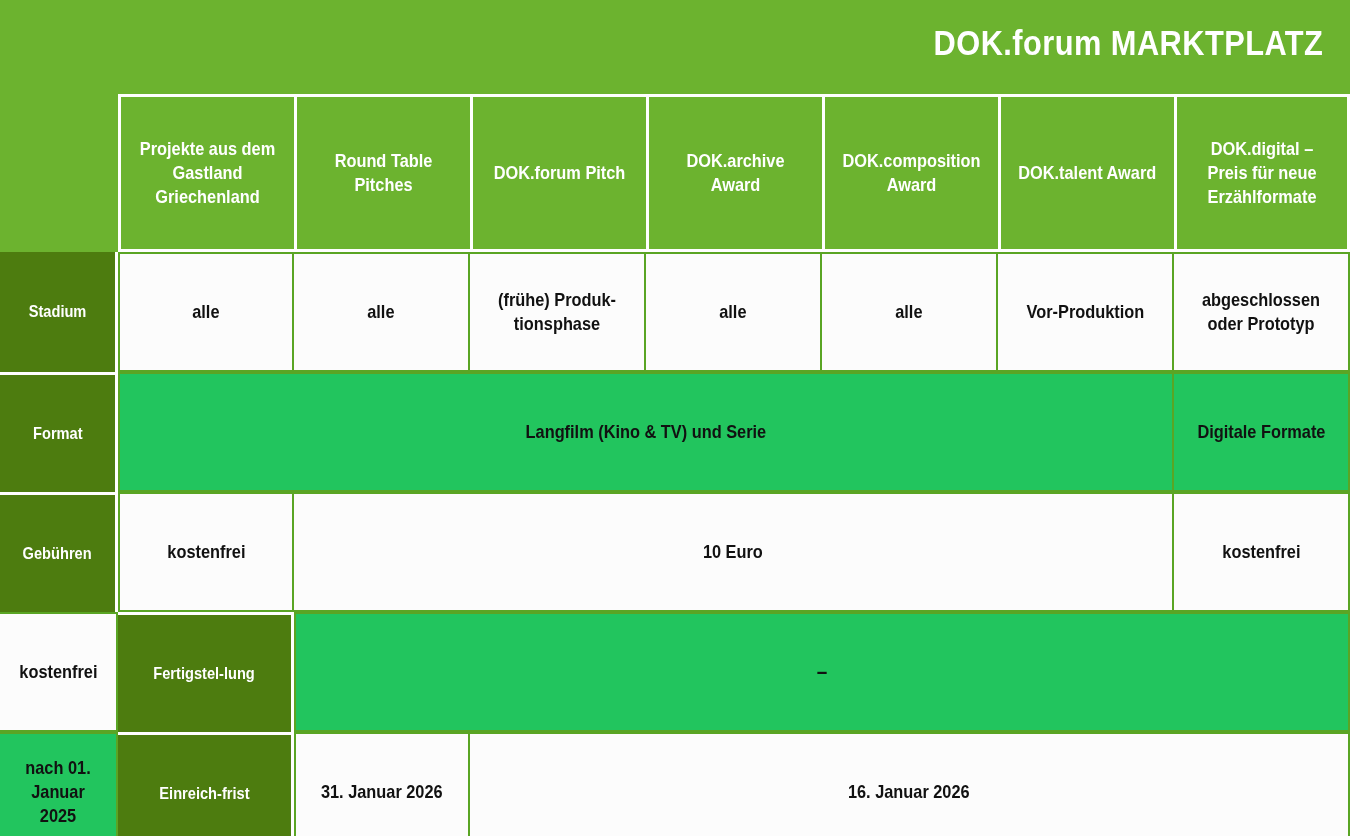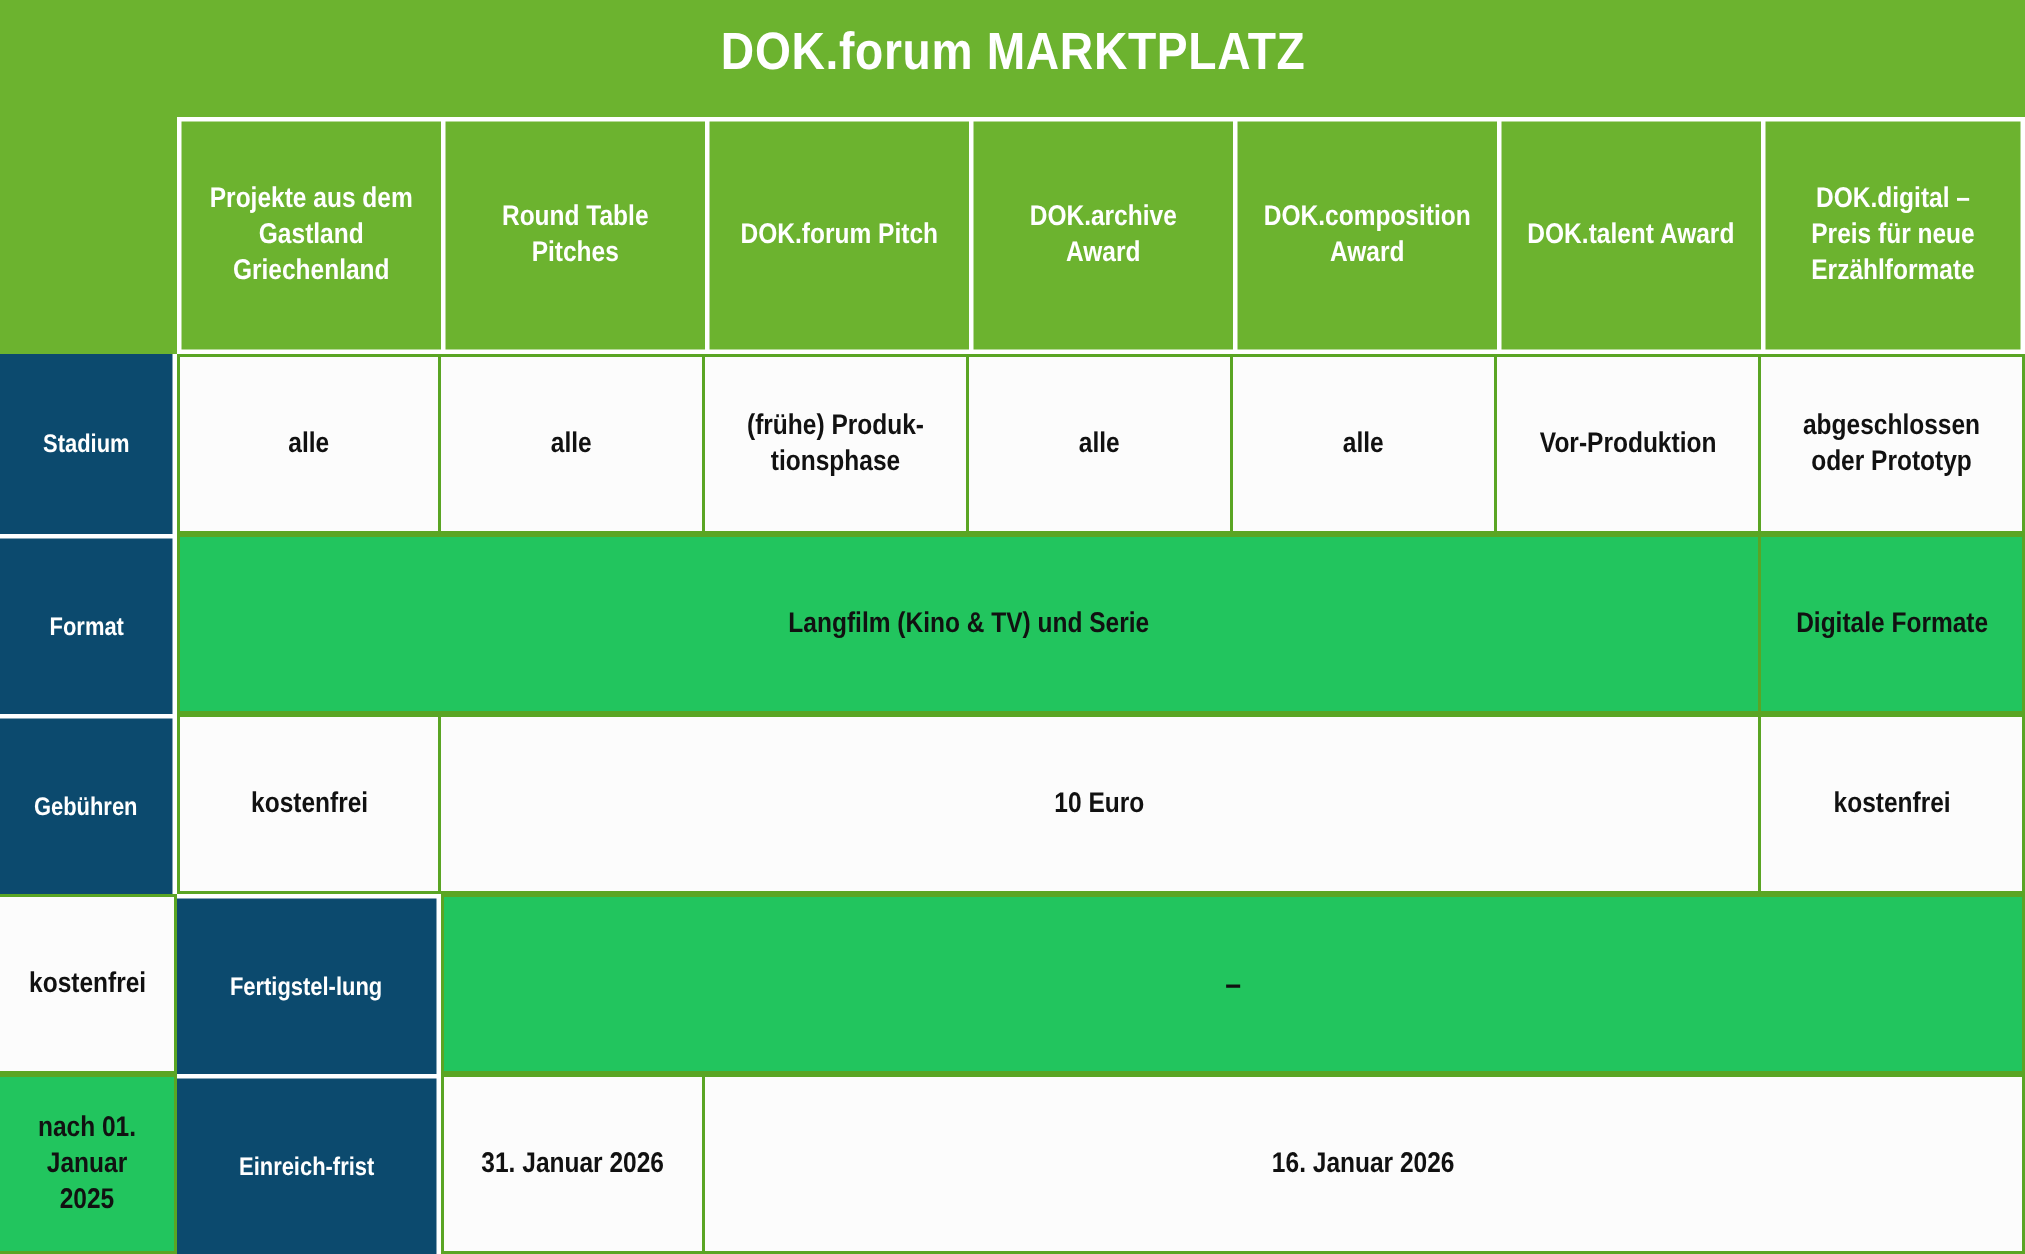--- a/index.html
+++ b/index.html
@@ -6,22 +6,22 @@
   body{
     width:1350px;height:836px;
     background:#6cb32f;
     font-family:"Liberation Sans", sans-serif;
     overflow:hidden;
   }
   .page{position:relative;width:1350px;height:836px;}
 
   
   .title-bar{
-    height:78px;
-    display:flex;align-items:center;justify-content:center;
+    height:94px;
+    display:flex;align-items:center;justify-content:flex-end;
     box-sizing:border-box;
     padding-bottom:8px;
   }
   .title{
     color:#ffffff;
     font-size:35px;
     font-weight:bold;
     letter-spacing:0.5px;
     transform:scaleX(0.88);
     transform-origin:center;
@@ -32,21 +32,21 @@
   .grid{
     display:grid;
     grid-template-columns:118px 176px 176px 176px 176px 176px 176px 176px;
     grid-template-rows:158px 120px 120px 120px 120px 120px;
     width:1185px;
     box-sizing:border-box;
   }
 
   
   .rowlabel{
-    background:#0c4a6e;
+    background:#4d7c0f;
     color:#ffffff;
     font-weight:bold;
     font-size:17px;
     display:flex;align-items:center;justify-content:center;
     text-align:center;
     line-height:1.15;
     box-sizing:border-box;
     border-top:3px solid #ffffff;
     border-right:3px solid #ffffff;
     padding:0 4px;

